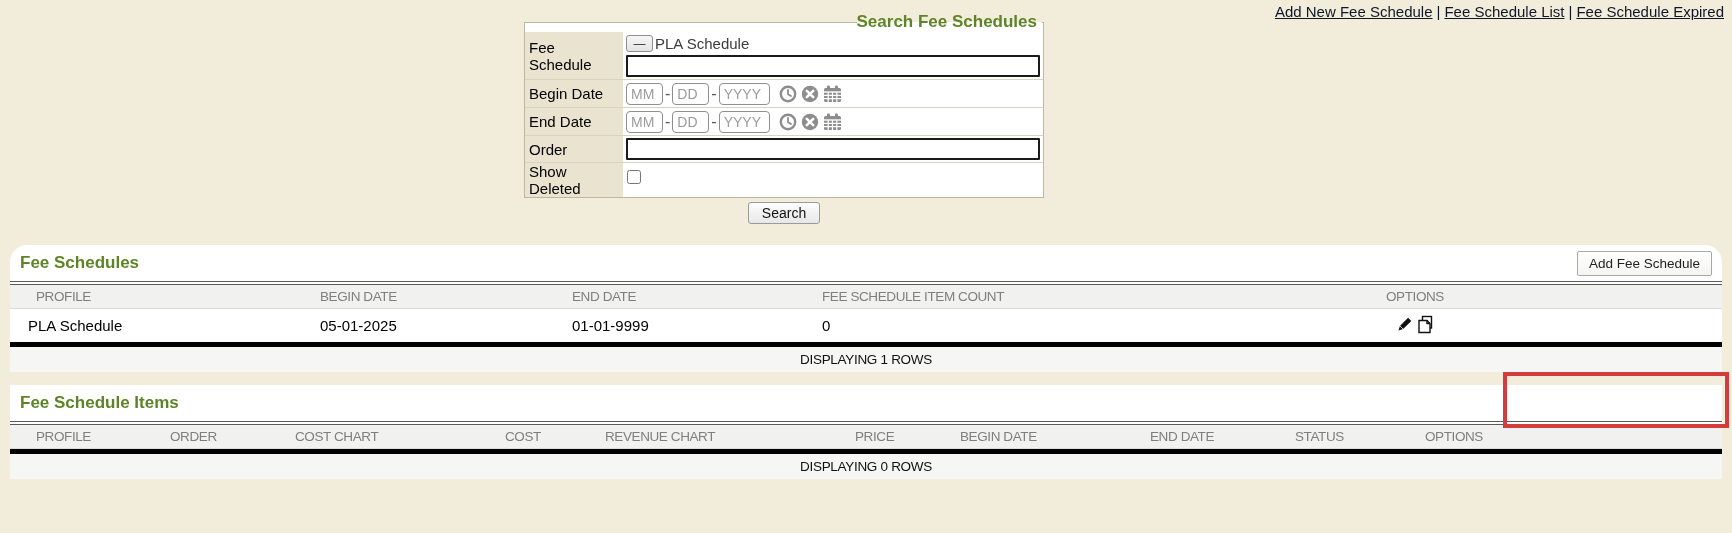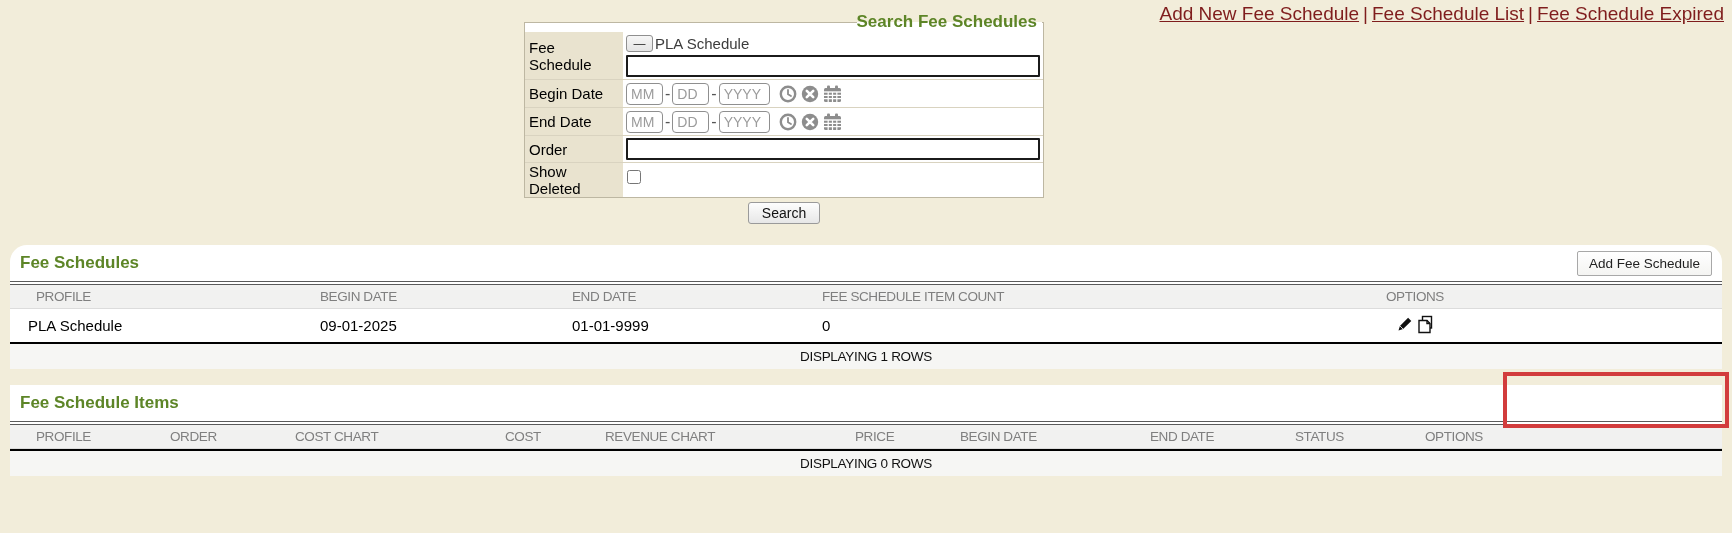--- a/index.html
+++ b/index.html
@@ -5,21 +5,21 @@
   * { box-sizing: border-box; }
   html,body { margin:0; padding:0; }
   body {
     width:1732px; height:533px; position:relative; overflow:hidden;
     background:#f2edda;
     font-family:"Liberation Sans", sans-serif;
     color:#000;
   }
 
   
-  .top-links { position:absolute; top:3px; right:8px; font-size:19px; color:#7f1d1d; white-space:nowrap; }
+  .top-links { position:absolute; top:3px; right:8px; font-size:15px; color:#0f172a; white-space:nowrap; }
   .top-links .lnk { text-decoration:underline; cursor:pointer; }
   .top-links .sep { text-decoration:none; margin:0 4px; }
 
   
   .search-wrap { position:absolute; left:524px; top:12px; width:520px; }
   fieldset.search-fs { border:1px solid #bdb7a2; margin:0; padding:0; background:#fff; }
   legend.search-legend { color:#5d8527; font-weight:bold; font-size:17px; margin-left:-1px; padding:0 5px 0 0;text-align:right; }
   .frow { display:flex; align-items:flex-start; border-bottom:1px solid #d9d3c0; }
   .frow:last-child { border-bottom:none; }
   .flabel { width:98px; flex-shrink:0; align-self:stretch; background:#e9e3cf; padding:0 2px 0 4px; font-size:15px; display:flex; align-items:center; }
@@ -50,21 +50,21 @@
   .dbl { border-top:4px double #5a5a5a; height:0; }
   table.grid { width:100%; border-collapse:collapse; table-layout:fixed; }
   .grid thead th { background:#f1f1f0; color:#7f7f7f; font-weight:normal; font-size:13.5px; letter-spacing:-0.4px; text-align:left; padding:4px 0 4px 10px; border-bottom:1px solid #dcdcdc; white-space:nowrap; overflow:hidden; }
   .grid thead th.first { padding-left:26px; }
   .grid thead th.center { text-align:center; padding:4px 0; }
   .grid td { font-size:15px; padding:8px 0 8px 10px; white-space:nowrap; overflow:hidden; }
   .grid td.first { padding-left:18px; }
   .grid td.center { text-align:center; padding:4px 0; }
   .opt-icons { display:inline-flex; align-items:center; gap:2px; }
   .opt-icons svg { display:block; cursor:pointer; }
-  .tfoot { background:#f6f6f4; border-top:2px solid #000000; text-align:center; font-size:13.5px; letter-spacing:-0.3px; color:#111; padding:5px 0; }
+  .tfoot { background:#f6f6f4; border-top:5px solid #000000; text-align:center; font-size:13.5px; letter-spacing:-0.3px; color:#111; padding:5px 0; }
 
   
   .red-box { position:absolute; left:1503px; top:372px; width:226px; height:56px; border:4px solid #d23c3c; z-index:20; pointer-events:none; }
 </style>
 </head>
 <body>
 
 <div class="top-links">
   <span class="lnk">Add New Fee Schedule</span><span class="sep">|</span><span class="lnk">Fee Schedule List</span><span class="sep">|</span><span class="lnk">Fee Schedule Expired</span>
 </div>
@@ -187,21 +187,21 @@
         <th>BEGIN DATE</th>
         <th>END DATE</th>
         <th>FEE SCHEDULE ITEM COUNT</th>
         <th class="center">OPTIONS</th>
         <th></th>
       </tr>
     </thead>
     <tbody>
       <tr>
         <td class="first">PLA Schedule</td>
-        <td>09-01-2025</td>
+        <td>05-01-2025</td>
         <td>01-01-9999</td>
         <td>0</td>
         <td class="center">
           <span class="opt-icons">
             <svg width="18" height="18" viewBox="0 0 18 18">
                 <path d="M2.5 15.5l1.4-4.6 8.2-8.2 3.2 3.2-8.2 8.2-4.6 1.4z" fill="#111"></path>
                 <path d="M3.9 10.9l3.2 3.2" stroke="#fff" stroke-width="0.8"></path>
               </svg>
             <svg width="19" height="19" viewBox="0 0 19 19">
                 <rect x="6.5" y="1.5" width="9" height="11.5" fill="#fff" stroke="#111" stroke-width="1.4"></rect>

